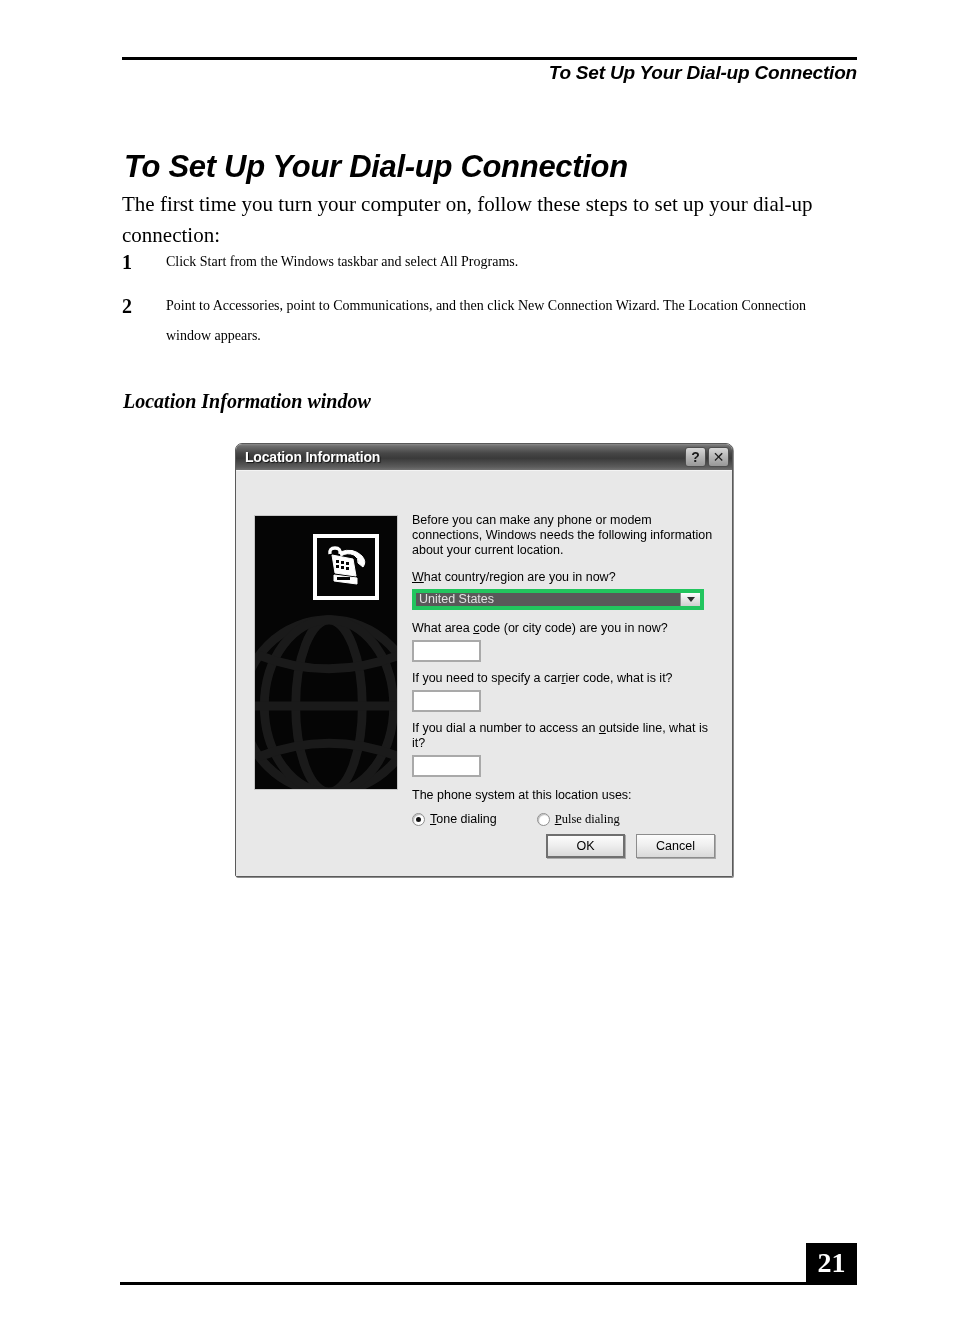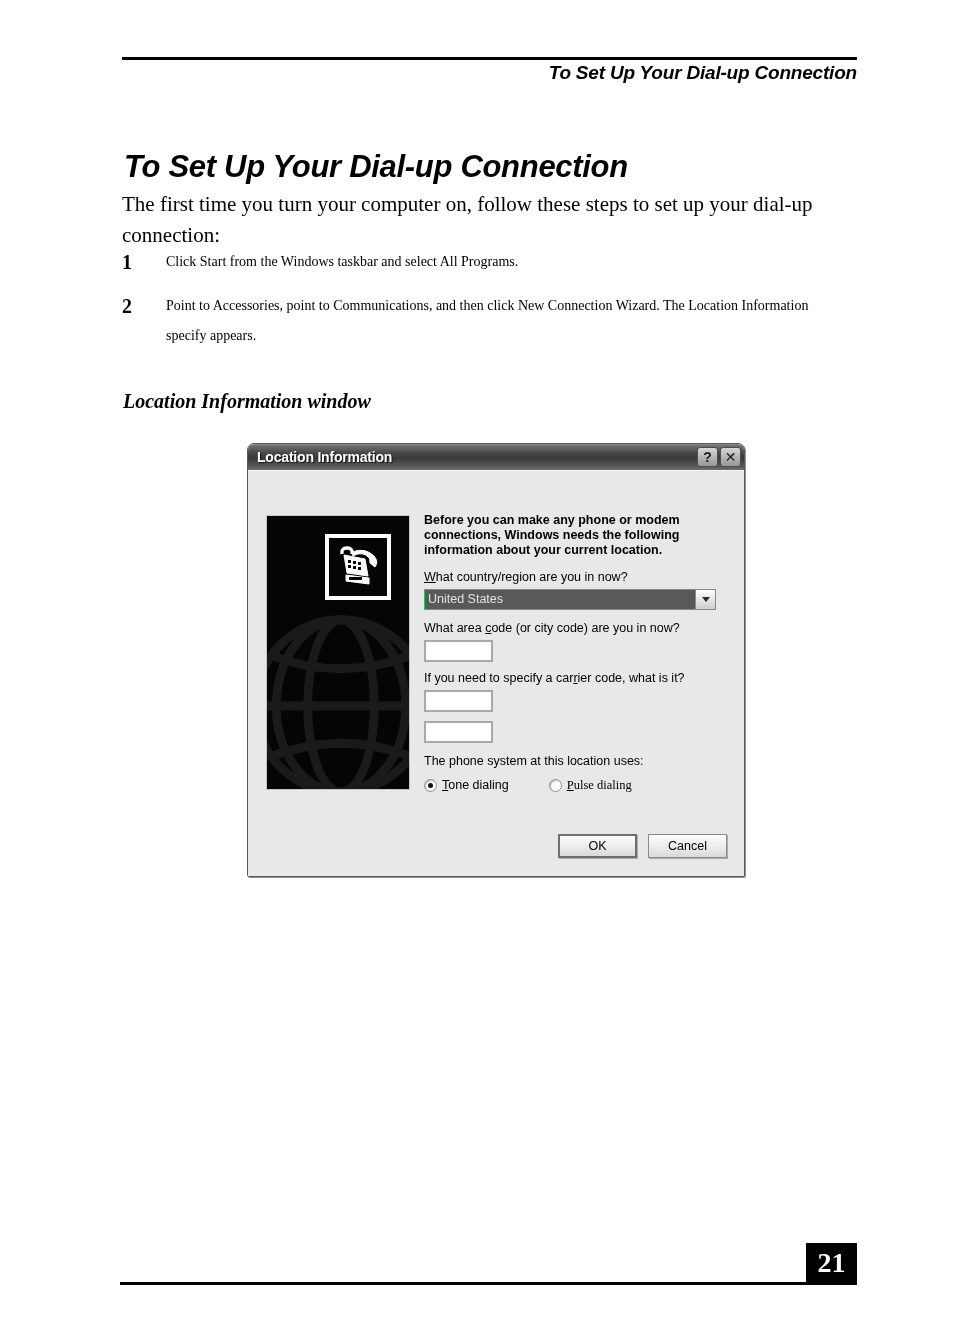--- a/index.html
+++ b/index.html
@@ -127,21 +127,20 @@
     position: absolute;
     left: 235px;
     top: 443px;
     width: 498px;
     height: 434px;
     background: #e8e8e8;
     box-sizing: border-box;
     border: 1px solid #5a5a5a;
     border-radius: 7px 7px 2px 2px;
     box-shadow: 1px 1px 0 #8d8d8d;
-    margin-left: 12px;
   }
   .titlebar {
     position: relative;
     height: 26px;
     border-radius: 6px 6px 0 0;
     background: linear-gradient(to bottom,
         #8b8b8b 0%, #6e6e6e 8%, #474747 35%,
         #3a3a3a 55%, #5b5b5b 88%, #717171 100%);
     display: flex;
     align-items: center;
@@ -228,30 +227,30 @@
     top: 42px;
     width: 302px;
     font-family: "Liberation Sans", "DejaVu Sans", sans-serif;
     font-size: 12.5px;
     color: #000;
     line-height: 15px;
   }
   .form-col p {
     margin: 0;
   }
-  .intro-text { margin-bottom: 12px !important; font-weight: bold; }
+  .intro-text { margin-bottom: 12px !important; }
   .q-label { margin-bottom: 4px !important; }
   .spacer-10 { height: 11px; }
   .spacer-8 { height: 9px; }
 
   .combo {
     display: flex;
     width: 292px;
     height: 21px;
-    border: 1px solid #22c55e;
+    border: 4px solid #22c55e;
     box-sizing: border-box;
     background: #fff;
   }
   .combo-field {
     flex: 1;
     background: #595959;
     color: #e2e2e2;
     display: flex;
     align-items: center;
     padding-left: 3px;
@@ -354,21 +353,21 @@
 
   <p class="intro">The first time you turn your computer on, follow these steps to set up your dial-up connection:</p>
 
   <div class="steps">
     <div class="step">
       <div class="step-num">1</div>
       <div class="step-text">Click Start from the Windows taskbar and select All Programs.</div>
     </div>
     <div class="step">
       <div class="step-num">2</div>
-      <div class="step-text">Point to Accessories, point to Communications, and then click New Connection Wizard. The Location Information specify appears.</div>
+      <div class="step-text">Point to Accessories, point to Communications, and then click New Connection Wizard. The Location Connection window appears.</div>
     </div>
   </div>
 
   <div class="caption">Location Information window</div>
 
   <div class="dialog">
 
     <div class="titlebar">
       <div class="titlebar-text">Location Information</div>
       <div class="tb-btns">
@@ -429,20 +428,21 @@
         <p class="q-label"><span>What area </span><u>c</u><span>ode (or city code) are you in now?</span></p>
         <div class="text-input"></div>
 
         <div class="spacer-8"></div>
 
         <p class="q-label"><span>If you need to specify a car</span><u>r</u><span>ier code, what is it?</span></p>
         <div class="text-input"></div>
 
         <div class="spacer-8"></div>
 
+        <p class="q-label"><span>If you dial a number to access an </span><u>o</u><span>utside line, what is it?</span></p>
         <div class="text-input"></div>
 
         <div class="spacer-10"></div>
 
         <p>The phone system at this location uses:</p>
 
         <div class="radio-row">
           <div class="radio-item">
             <span class="radio-mark on"></span>
             <span><u>T</u><span>one dialing</span></span>

